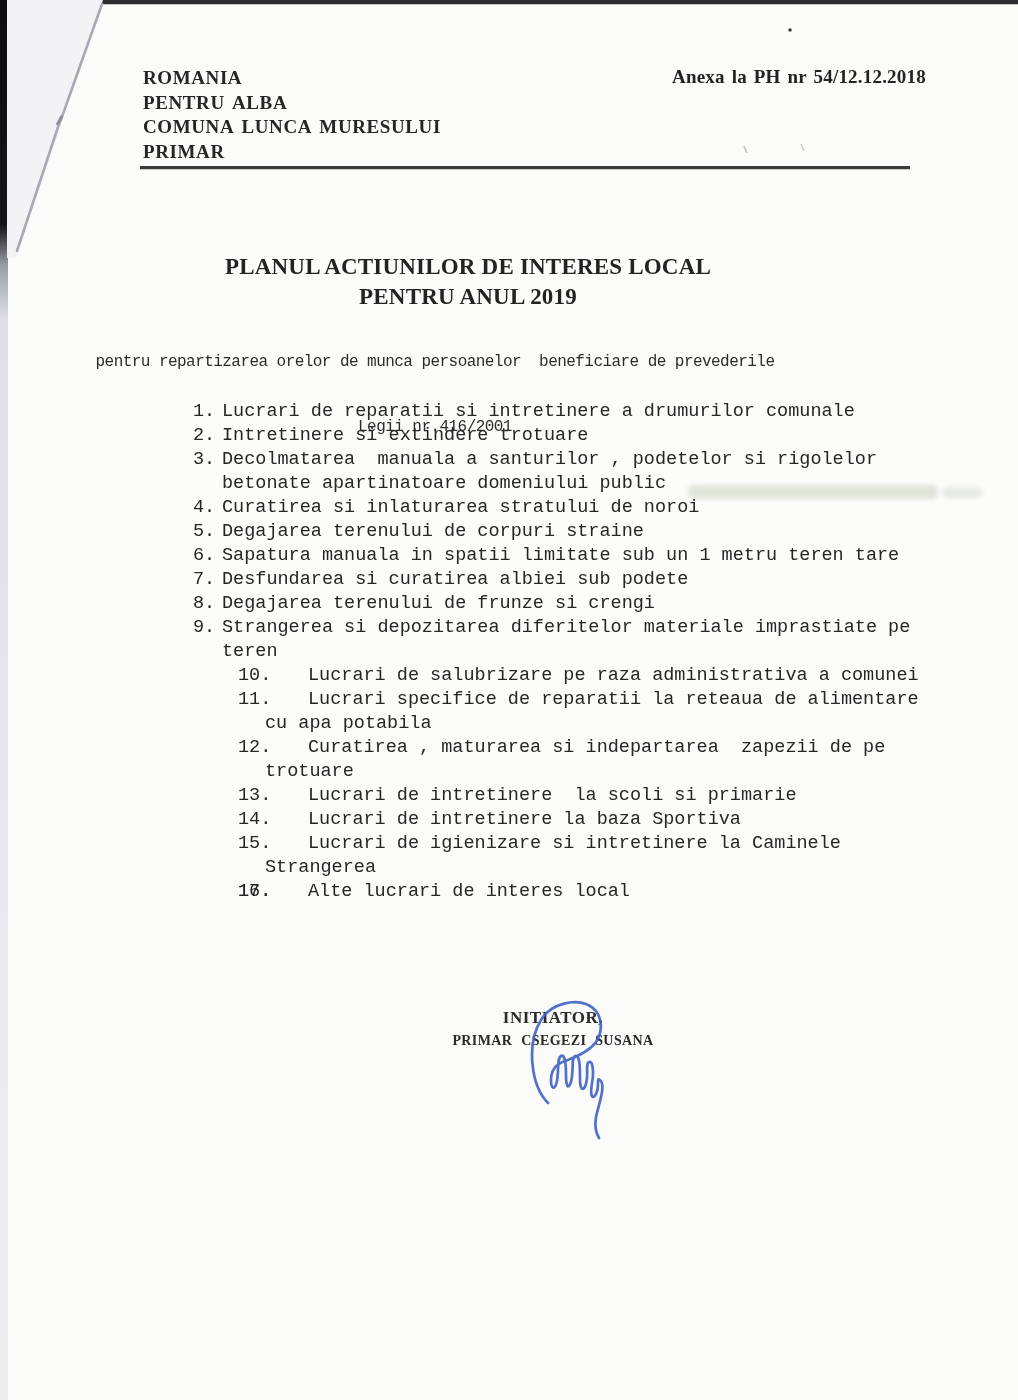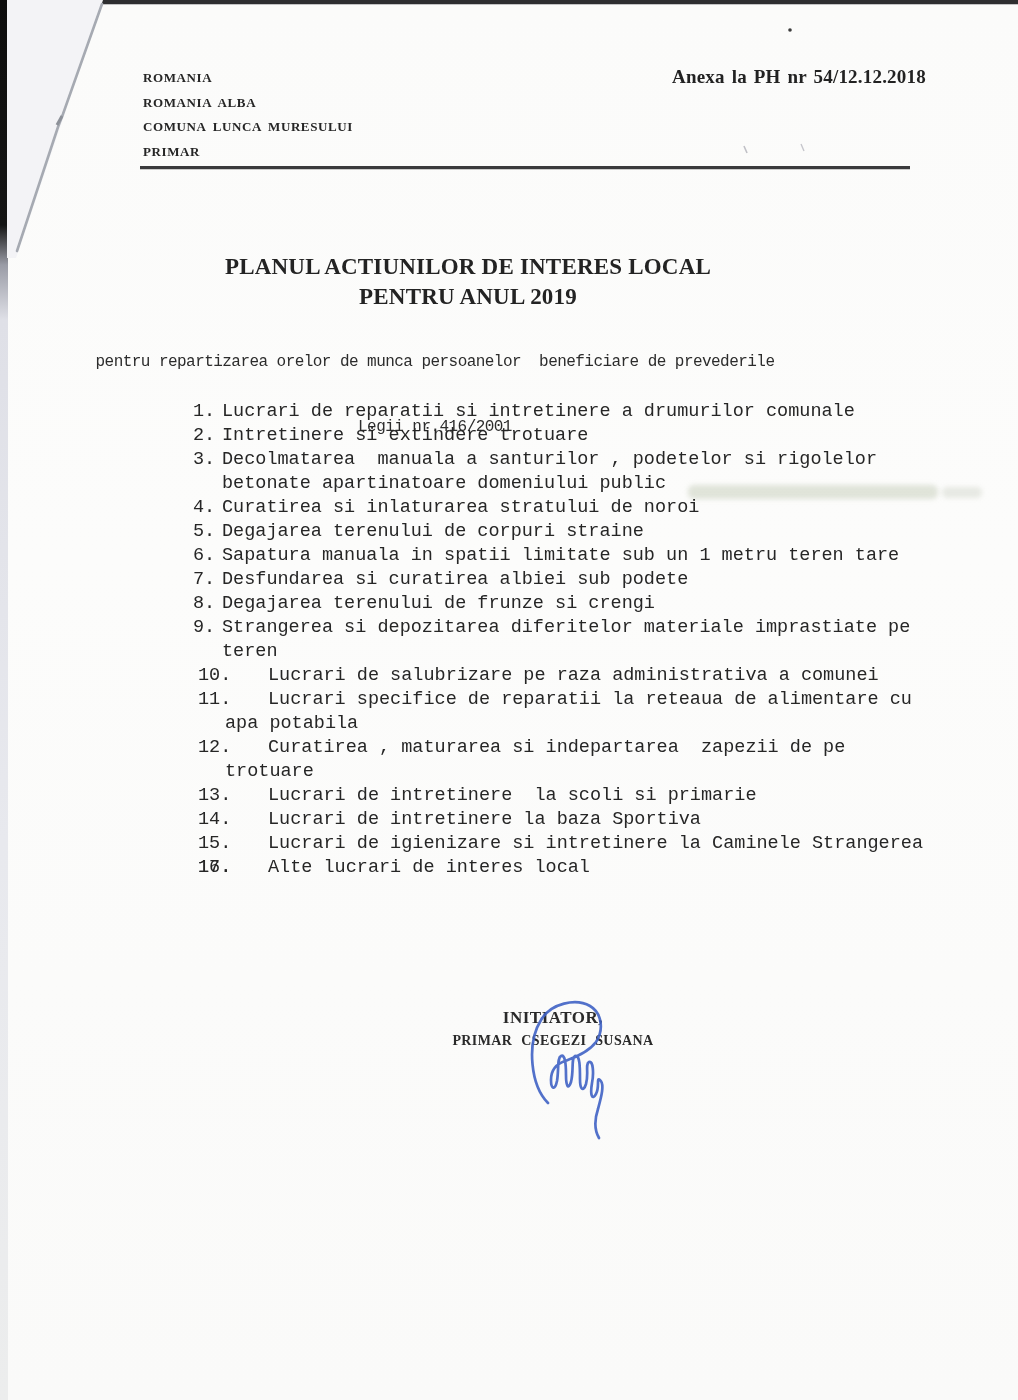--- a/index.html
+++ b/index.html
@@ -10,38 +10,38 @@
   }
   
   .edge-top{position:absolute;top:0;left:0;width:1018px;height:6px;
     background:linear-gradient(to bottom,#2e2e30 0 4px,rgba(90,90,95,.35) 4px 5px,transparent 5px);
   }
   .edge-left{position:absolute;top:0;left:0;width:8px;height:1400px;
     background:linear-gradient(to bottom,#0d0d0d 0px,#151515 225px,#9a9ca6 265px,#dfe0e7 320px,#e8e9ee 60%,#eceded 100%);
   }
   .corner-fill{position:absolute;top:0;left:0;}
   
-  .hdr-left{position:absolute;left:143px;top:66px;font-size:13px;font-weight:600;
+  .hdr-left{position:absolute;left:143px;top:66px;font-size:19px;font-weight:600;
     letter-spacing:.6px;line-height:24.5px;word-spacing:3px;color:#262626;}
   .hdr-right{position:absolute;left:672px;top:66px;font-size:19px;font-weight:700;
     letter-spacing:.2px;word-spacing:2px;color:#222;}
   .rule{position:absolute;left:140px;top:166px;width:770px;height:3px;background:#3a3a3c;
     box-shadow:0 1px 0 rgba(60,60,60,.25);}
   
   .title{position:absolute;left:0;top:252px;width:936px;text-align:center;
     font-weight:700;font-size:23px;letter-spacing:.2px;color:#232323;line-height:30px;}
   .subtitle{position:absolute;left:0;top:309px;width:870px;text-align:center;
     font-family:"Liberation Mono", monospace;font-size:16px;letter-spacing:-.55px;
     line-height:21.5px;color:#2c2c2c;white-space:pre;}
   
   .doc-list{position:absolute;left:193px;top:400px;width:735px;
     font-family:"Liberation Mono", monospace;font-size:18.5px;line-height:24px;color:#262626;}
   .li{position:relative;padding-left:29px;white-space:pre-wrap;}
   .li .num{position:absolute;left:0;top:0;}
-  .li.wide{padding-left:32px;text-indent:43px;}
+  .li.wide{padding-left:32px;text-indent:43px;margin-left:40px;}
   .li.wide .num{left:5px;text-indent:0;}
   
   .sig-block{position:absolute;left:408px;top:1006px;width:290px;text-align:center;
     font-weight:600;color:#2a2a2a;}
   .sig-line1{font-size:17px;letter-spacing:.5px;line-height:23px;}
   .sig-line2{font-size:14px;letter-spacing:.4px;word-spacing:5px;line-height:23px;}
   
   .ghost{position:absolute;left:688px;top:485px;width:250px;height:14px;border-radius:6px;
     background:rgba(158,172,138,.30);filter:blur(2.5px);}
   .ghost2{position:absolute;left:942px;top:487px;width:40px;height:11px;border-radius:5px;
@@ -61,21 +61,21 @@
     <polyline points="62,116 57,125" stroke="#8d9199" stroke-width="3" fill="none"></polyline>
     <circle cx="790" cy="30" r="1.8" fill="#3c3c3c"></circle>
     <path d="M 744 146 l 3 7" stroke="#c0c0c6" stroke-width="1.6" fill="none"></path>
     <path d="M 801 144 l 3 7" stroke="#c6c6cc" stroke-width="1.4" fill="none"></path>
   </svg>
   <div class="ghost"></div>
   <div class="ghost2"></div>
 
   <div class="hdr-left">
     <div>ROMANIA</div>
-    <div>ROMANIA ALBA</div>
+    <div>PENTRU ALBA</div>
     <div>COMUNA LUNCA MURESULUI</div>
     <div>PRIMAR</div>
   </div>
   <div class="hdr-right">Anexa la PH nr 54/12.12.2018</div>
   <div class="rule"></div>
 
   <div class="title">
     <div>PLANUL ACTIUNILOR DE INTERES LOCAL</div>
     <div>PENTRU ANUL 2019</div>
   </div>

